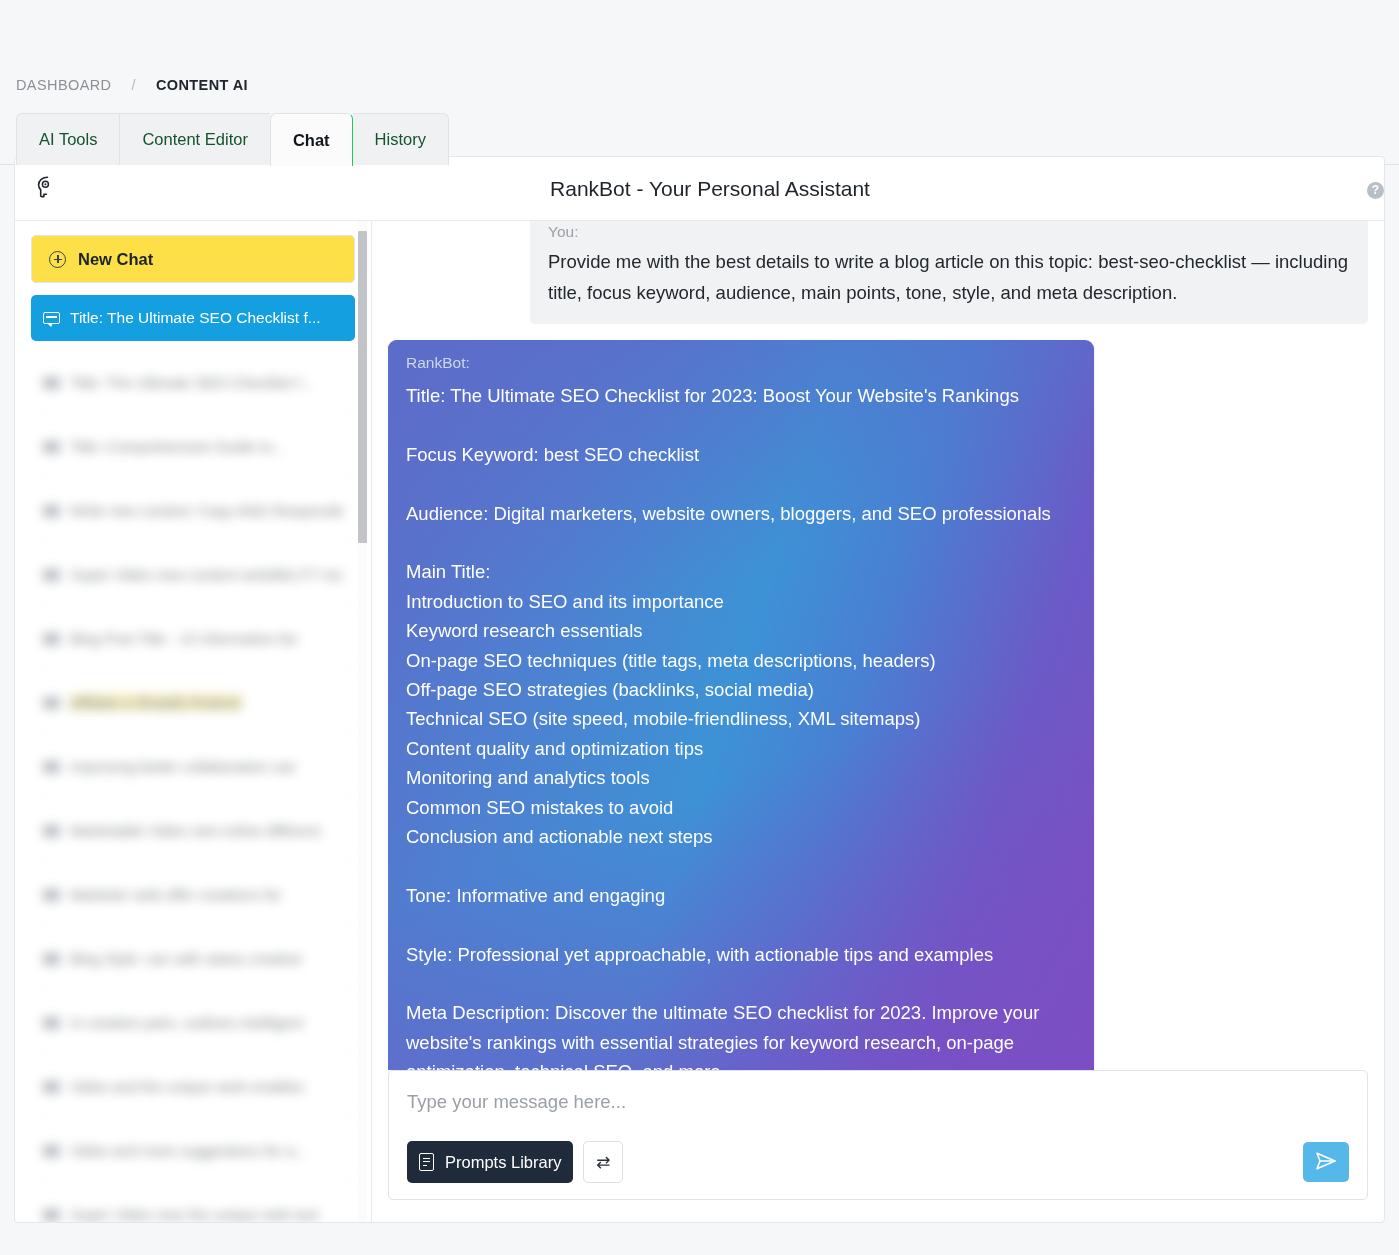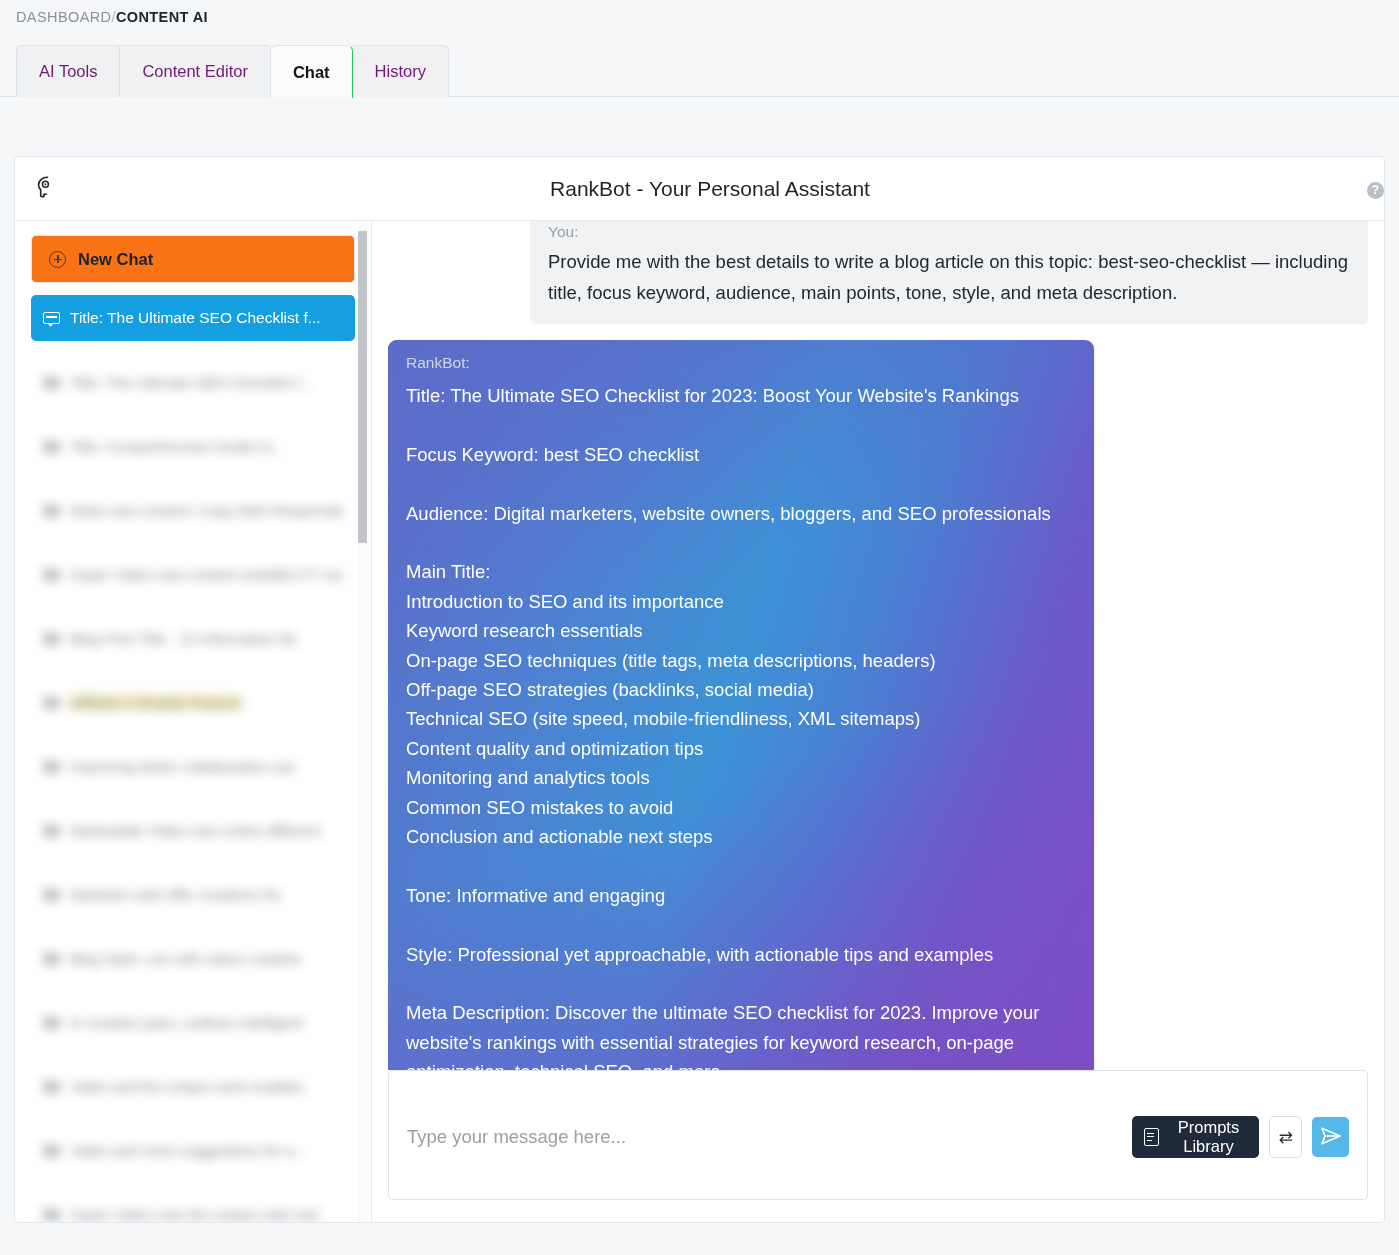--- a/index.html
+++ b/index.html
@@ -6,26 +6,27 @@
   html, body {
     margin: 0; padding: 0;
     width: 1399px; height: 1255px;
     background: #f6f7f9;
     font-family: "Liberation Sans", sans-serif;
     overflow: hidden;
   }
 
   
   .breadcrumb {
-    padding: 9px 0 0 16px;
+    padding: 36px 0 0 16px;
     font-size: 14.5px;
     letter-spacing: .4px;
     display: flex;
     align-items: center;
-    gap: 0;
+    gap: 20px;
+    margin-top: 41px;
   }
   .crumb-muted { color: #8c9196; }
   .crumb-sep   { color: #b3b8bd; }
   .crumb-active{ color: #20262c; font-weight: 700; }
 
   
   .tabbar {
     margin: 20px 0 0 16px;
     display: flex;
     align-items: flex-end;
@@ -37,21 +38,21 @@
     position:absolute; left:-16px; right:-16px; bottom:0;
     height:1px; background:#dfe3e8;
   }
   .tab {
     position: relative;
     z-index: 2;
     height: 52px;
     display: flex; align-items: center;
     padding: 0 22px;
     font-size: 16.5px;
-    color: #701a75;
+    color: #14532d;
     background: #f0f1f3;
     border: 1px solid #dfe3e8;
     border-bottom: none;
     border-right: none;
     cursor: pointer;
   }
   .tab:first-child { border-radius: 6px 0 0 0; }
   .tab:last-child  { border-right: 1px solid #dfe3e8; border-radius: 0 6px 0 0; }
   .tab.active {
     background: #fbfbfc;
@@ -108,21 +109,21 @@
   .new-chat {
     height: 48px;
     border: 1px solid #e1e4e8;
     border-radius: 5px;
     display: flex; align-items: center;
     gap: 12px;
     padding-left: 17px;
     font-size: 16.5px;
     font-weight: 700;
     color: #1d2328;
-    background: #f97316;
+    background: #fde047;
     cursor: pointer;
   }
   .plus-ring {
     width: 17px; height: 17px; border-radius: 50%;
     border: 1.3px solid #3c4248;
     position: relative; flex: 0 0 17px;
   }
   .plus-ring:before, .plus-ring:after {
     content:""; position:absolute; background:#3c4248;
   }
@@ -261,21 +262,21 @@
   .msg-bot .line.gap { height: 29.4px; }
 
   
   .composer {
     margin: 0 0 22px 0;
     border: 1px solid #e0e3e7;
     border-radius: 5px;
     background: #fff;
     padding: 20px 18px 16px 18px;
     height: 130px;
-    display: flex; flex-direction: row;
+    display: flex; flex-direction: column;
     justify-content: space-between;
   }
   .composer-input {
     border: none; outline: none;
     font-size: 18.5px;
     color: #23282d;
     font-family: "Liberation Sans", sans-serif;
     width: 100%;
     background: transparent;
     padding: 0;

